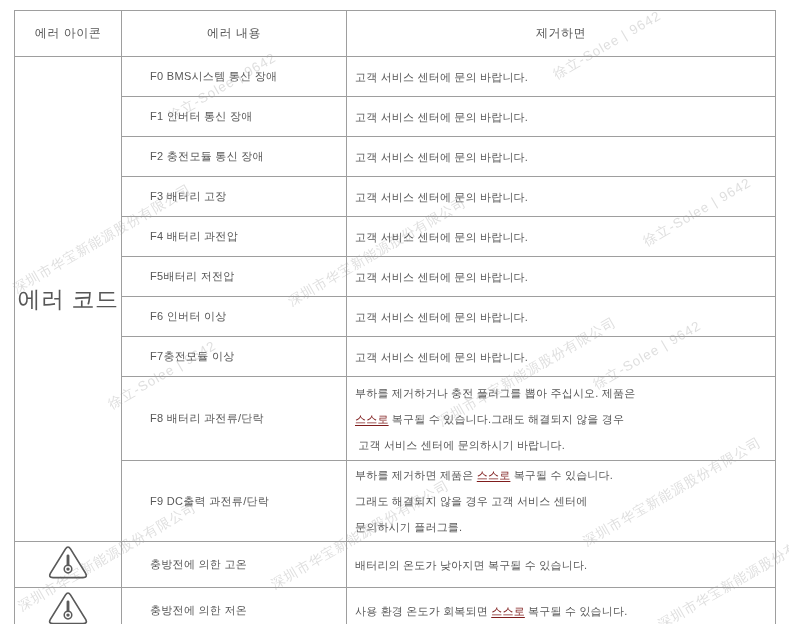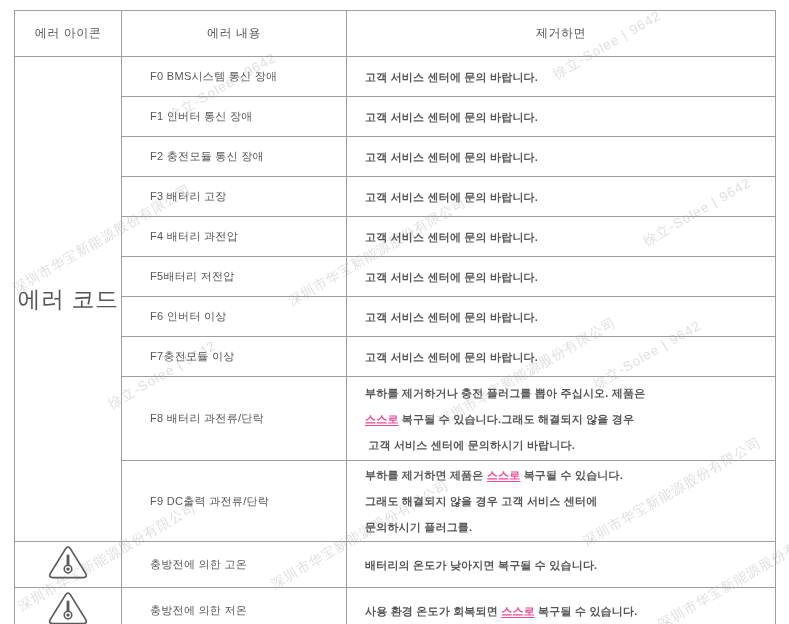--- a/index.html
+++ b/index.html
@@ -13,23 +13,23 @@
     border-collapse:collapse;table-layout:fixed;
   }
   th,td{
     border:1px solid #9e9e9e;color:#575757;font-weight:normal;
     vertical-align:middle;background:transparent;
   }
   th{font-size:12px;height:43px;text-align:center;letter-spacing:.5px;}
   td{font-size:11px;}
   td.cell-icon{text-align:center;font-size:23px;letter-spacing:.5px;}
   td.cell-content{padding-left:28px;letter-spacing:.3px;}
-  td.cell-solution{padding:7px 10px 7px her 18px;padding-left:18px;letter-spacing:.2px;font-weight:bold;}
+  td.cell-solution{padding:7px 10px 7px her 18px;padding-left:8px;letter-spacing:.2px;}
   .sol-line{line-height:26px;white-space:pre-wrap;}
-  .hl{color:#ec4899;text-decoration:underline;text-underline-offset:2px;}
+  .hl{color:#7f1d1d;text-decoration:underline;text-underline-offset:2px;}
   tbody tr:last-child td{border-bottom:2px solid #6e6e6e;}
   .icon-wrap{display:inline-block;line-height:0;}
   .watermark{
     position:absolute;color:#c4c4c4;opacity:.55;font-size:13.5px;letter-spacing:1px;
     white-space:nowrap;transform:rotate(-30deg);transform-origin:0 0;pointer-events:none;
   }
 </style>
 </head>
 <body>
 

